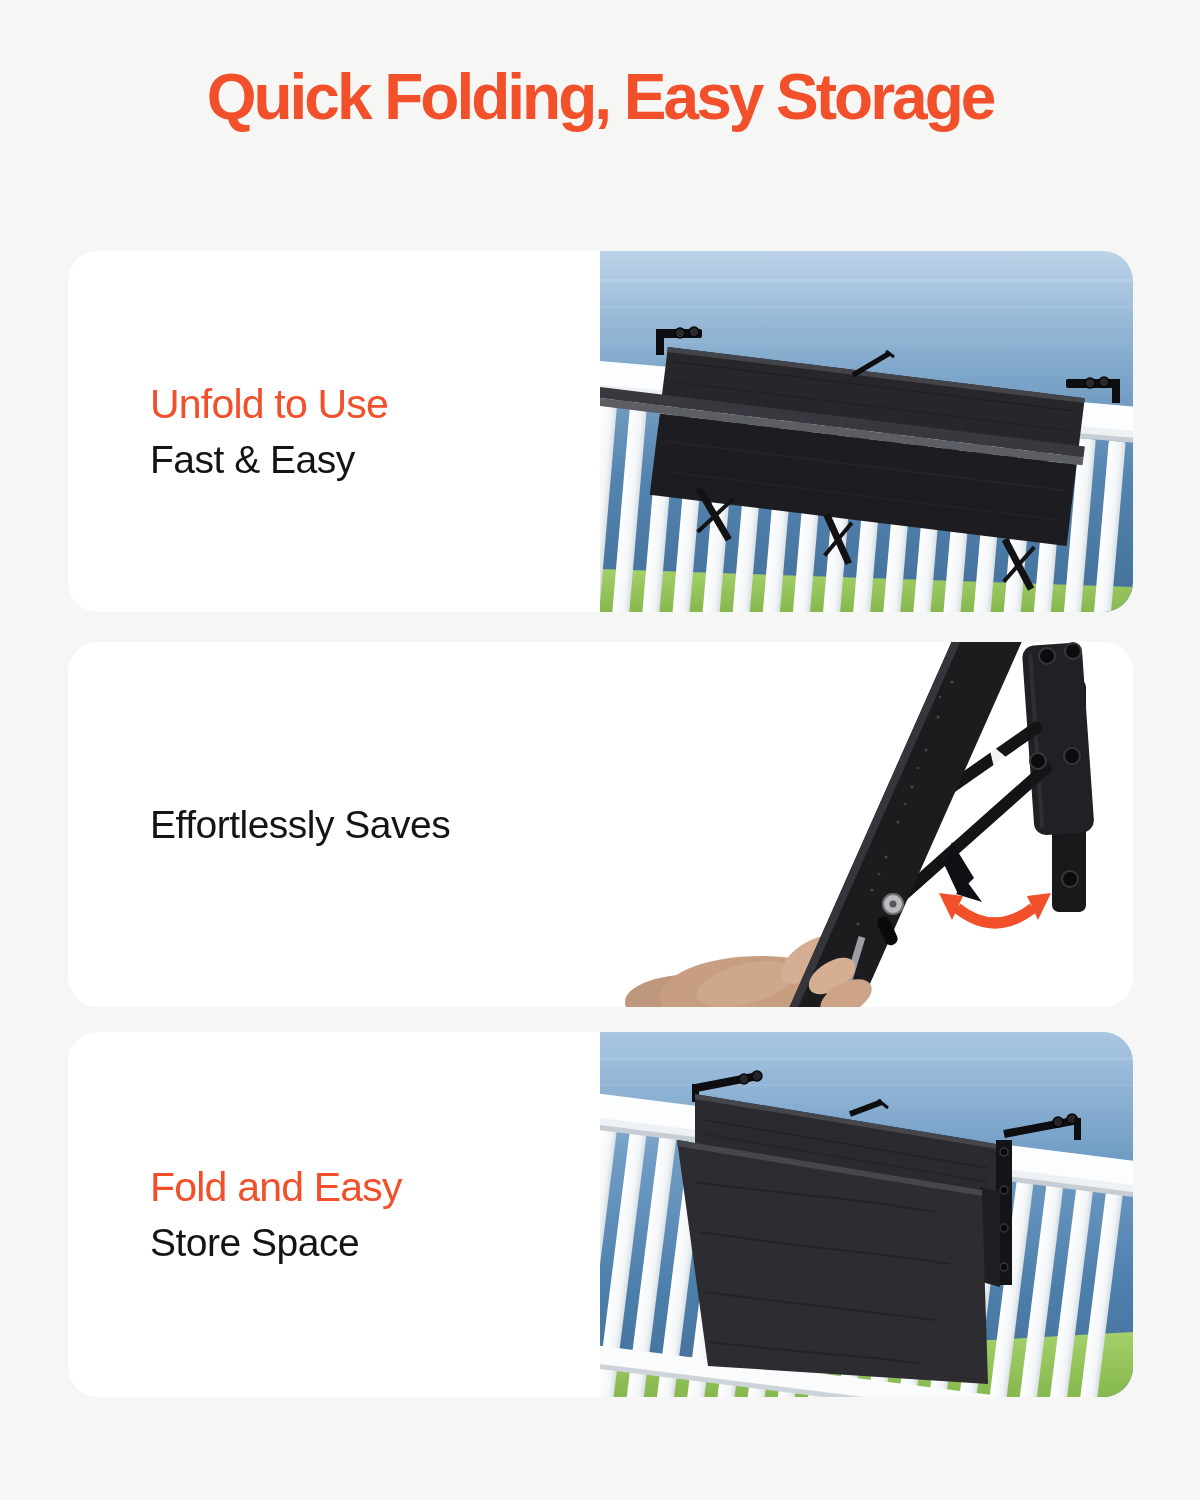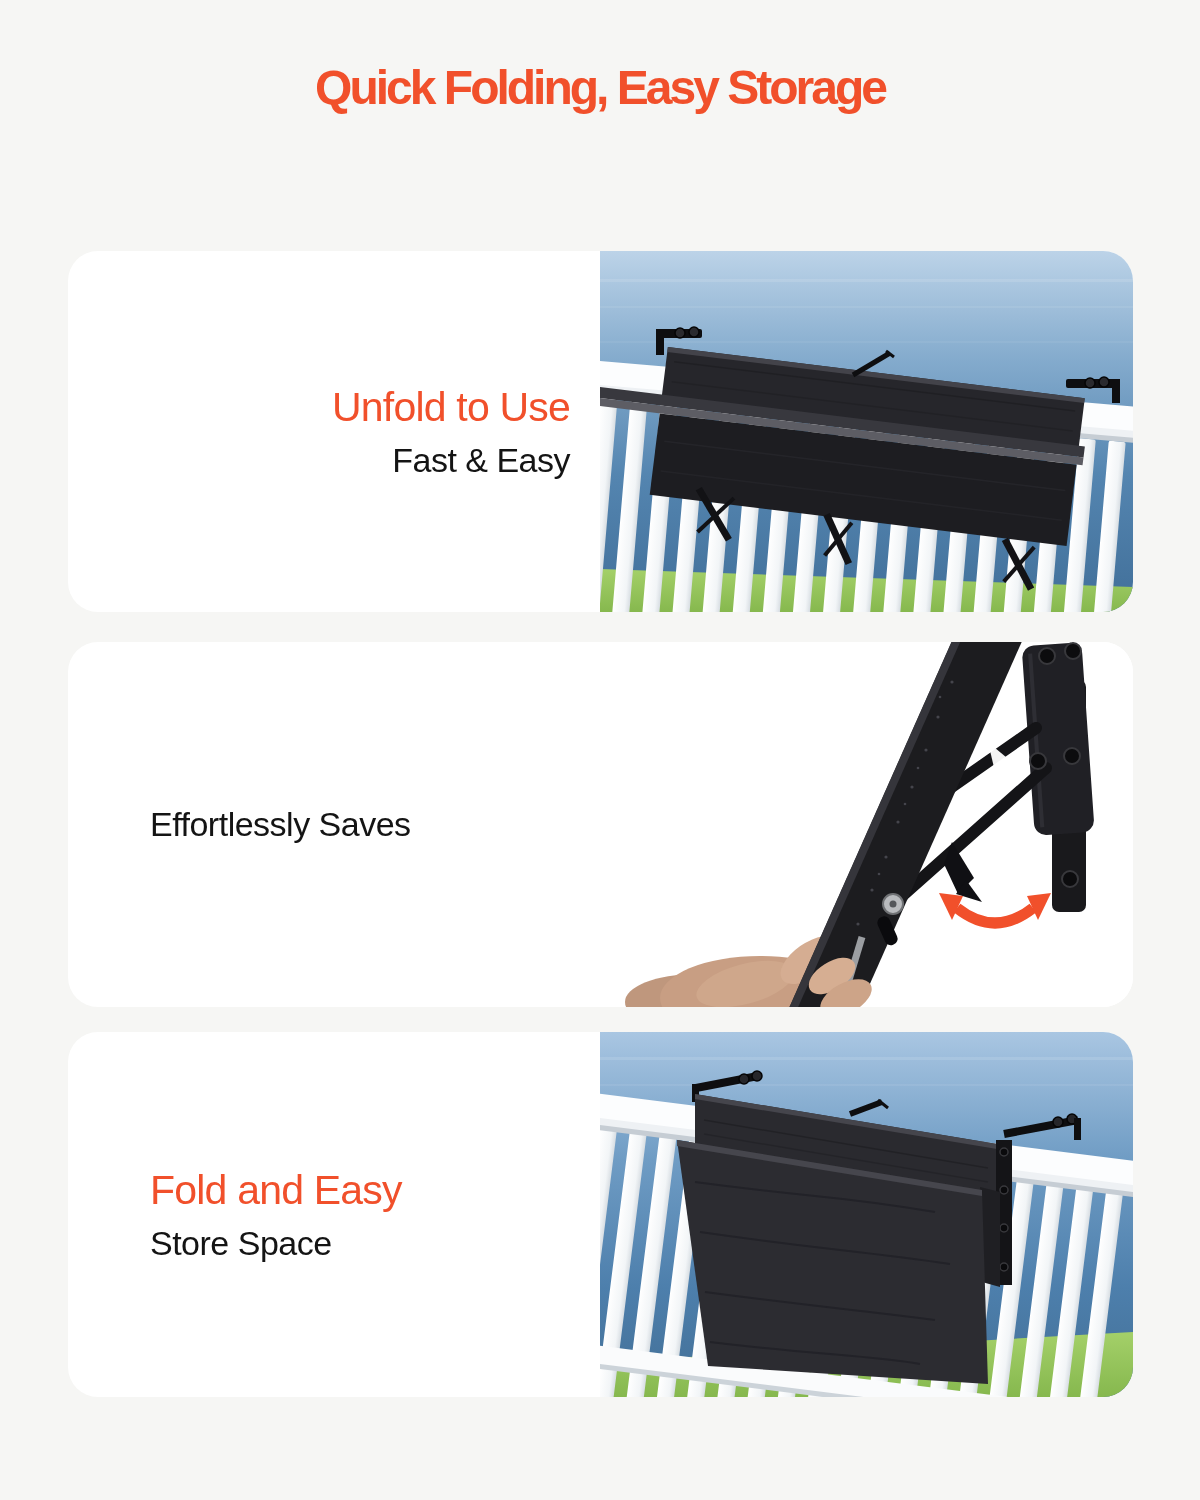--- a/index.html
+++ b/index.html
@@ -6,43 +6,43 @@
   body{
     width:1200px;height:1500px;
     background:#f6f6f4;
     font-family:"Liberation Sans", sans-serif;
     position:relative;overflow:hidden;
   }
   .page{position:absolute;inset:0;width:1200px;height:1500px;}
   .page-title{
     position:absolute;top:62px;left:0;width:1200px;
     margin:0;text-align:center;
-    font-size:48px;font-weight:700;letter-spacing:-3px;
+    font-size:64px;font-weight:700;letter-spacing:-3px;
     color:#F1502B;line-height:1.1;
   }
   .card{
     position:absolute;left:68px;width:1065px;
     background:#ffffff;border-radius:30px;
   }
-  .card-1{top:251px;height:361px;text-align:right;}
+  .card-1{top:251px;height:361px;}
   .card-2{top:642px;height:365px;}
   .card-3{top:1032px;height:365px;}
   .copy{
     position:absolute;left:82px;top:50%;
     transform:translateY(-50%);
     width:420px;
   }
   .copy h2{
     margin:0 0 10px 0;
     font-size:41px;font-weight:500;letter-spacing:-0.8px;
     color:#F1502B;line-height:1.15;white-space:nowrap;
   }
   .copy p{
     margin:0;
-    font-size:34px;font-weight:400;letter-spacing:-0.5px;
+    font-size:39px;font-weight:400;letter-spacing:-0.5px;
     color:#141414;line-height:1.15;white-space:nowrap;
   }
   .photo{
     position:absolute;top:0;right:0;bottom:0;width:533px;
     border-radius:0 30px 30px 0;overflow:hidden;
   }
   .photo svg{display:block;width:100%;height:100%;}
 </style>
 </head>
 <body>

